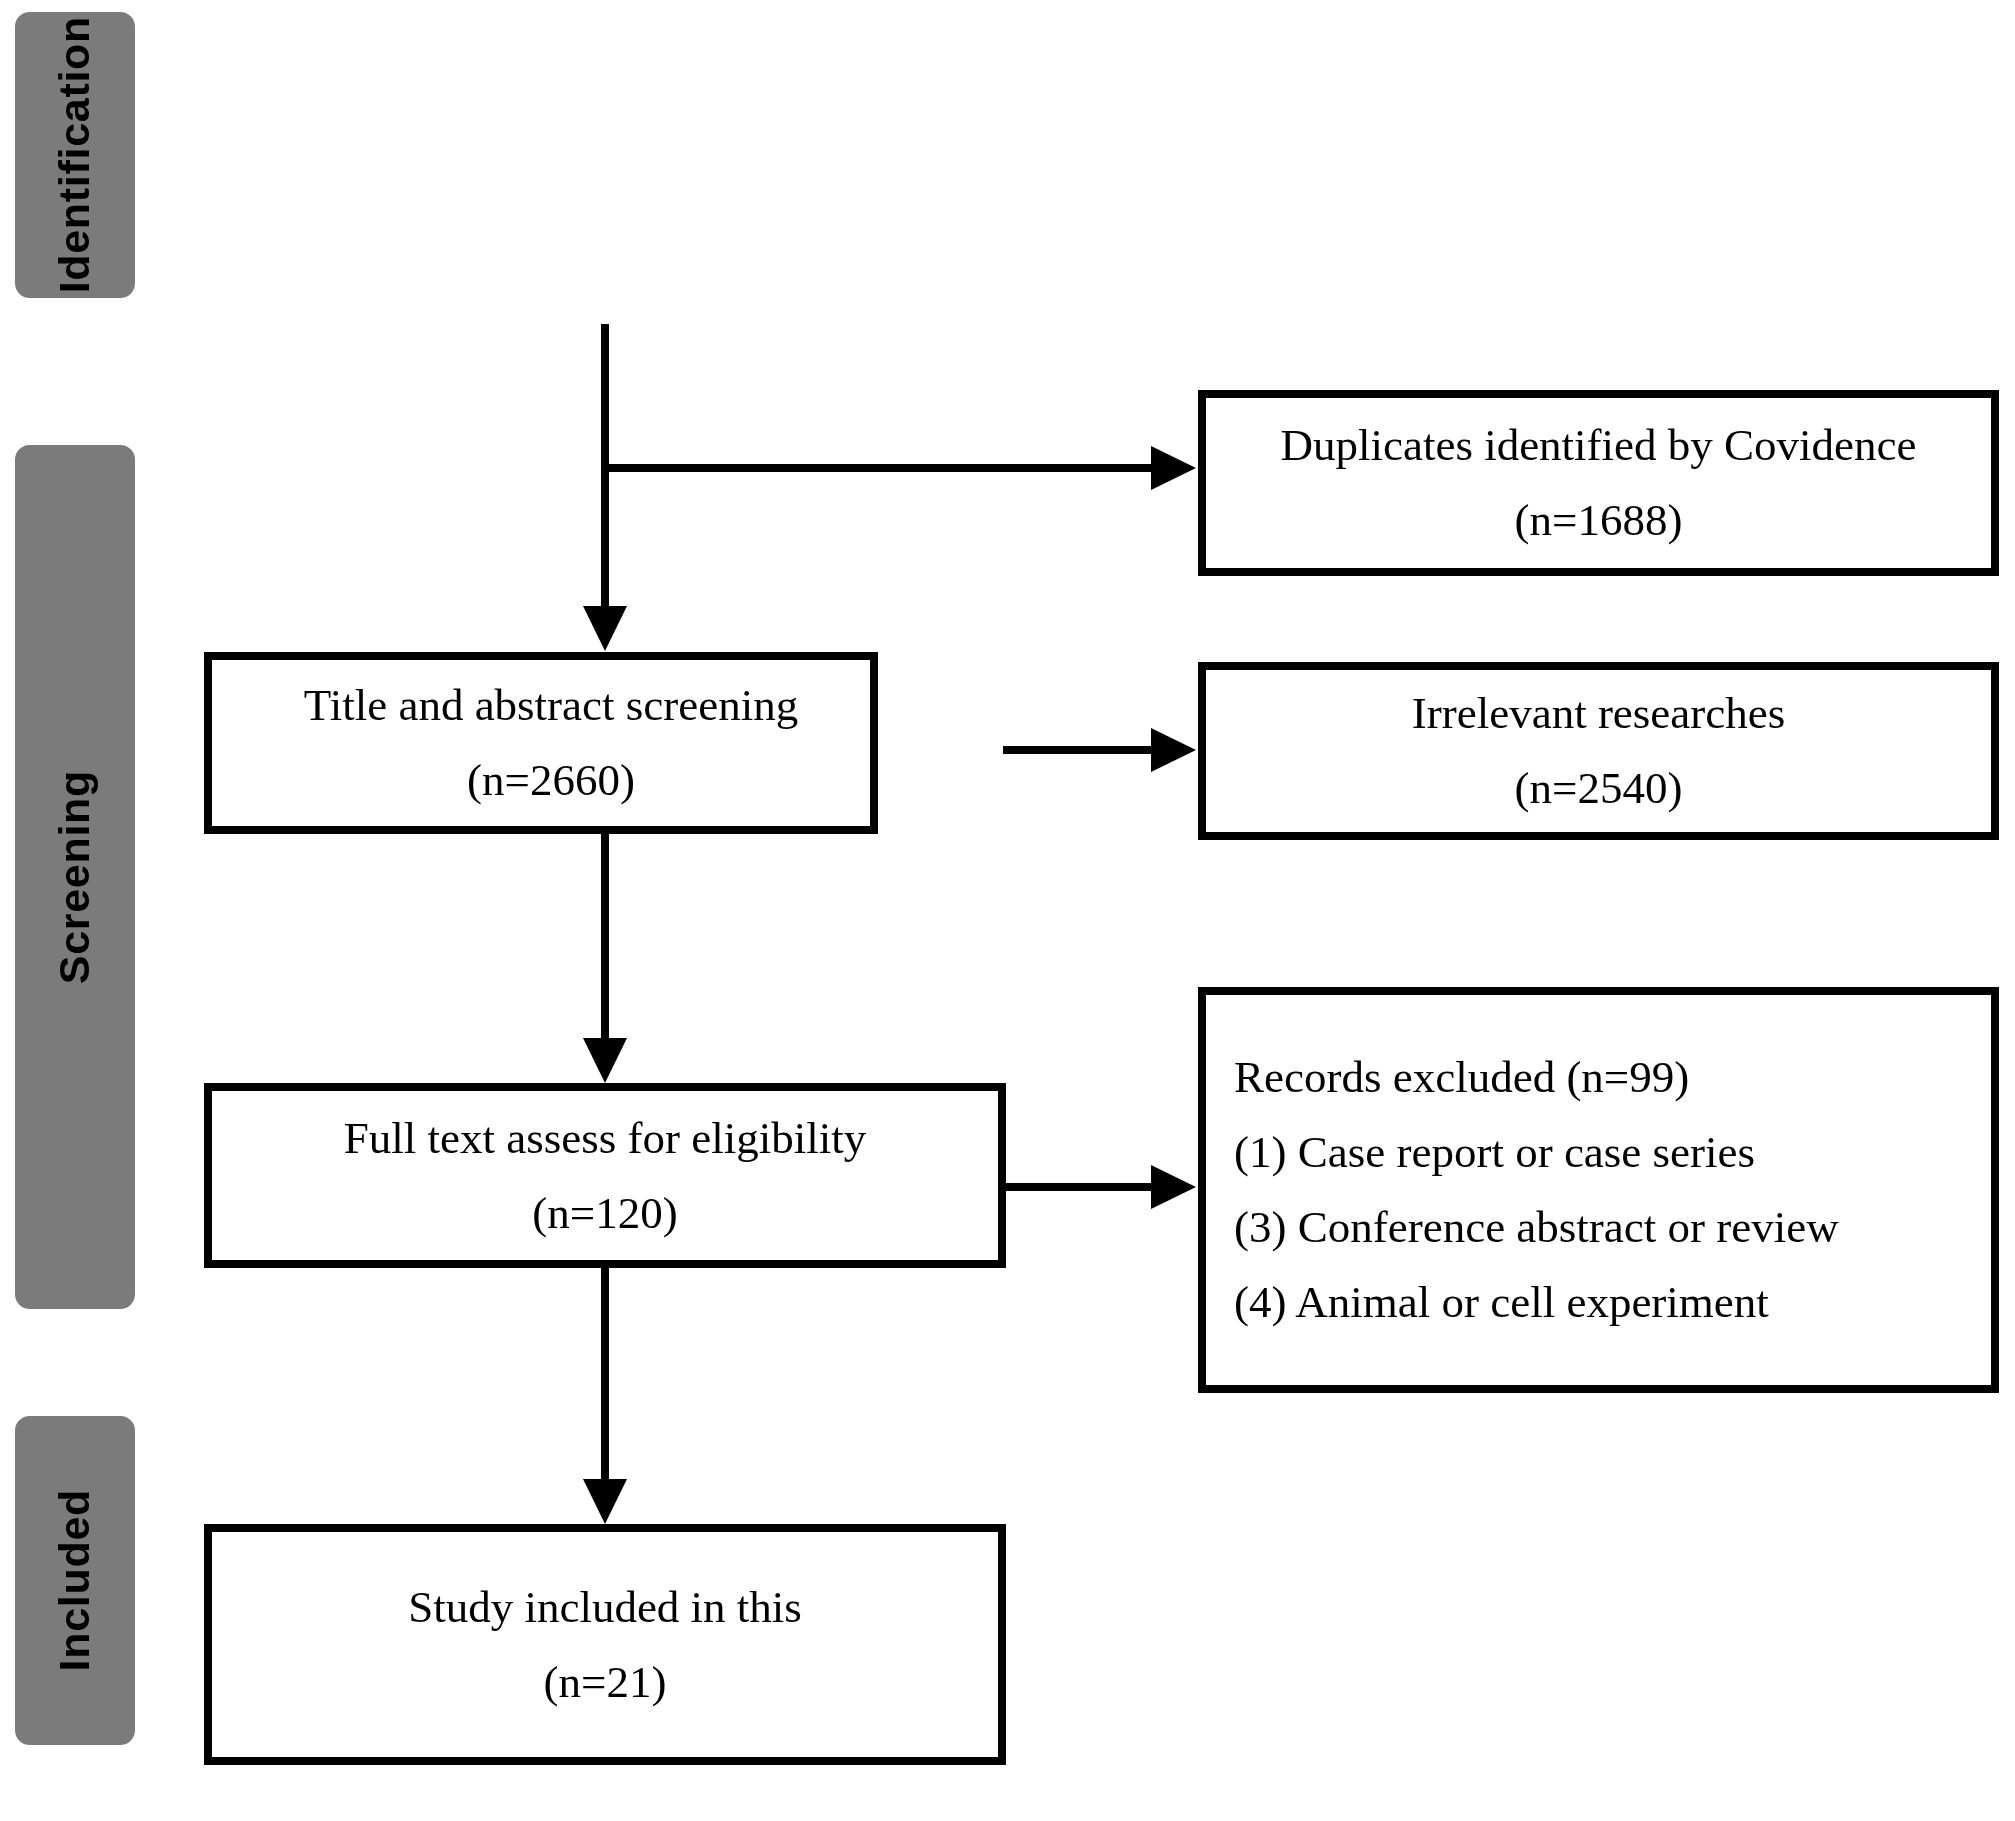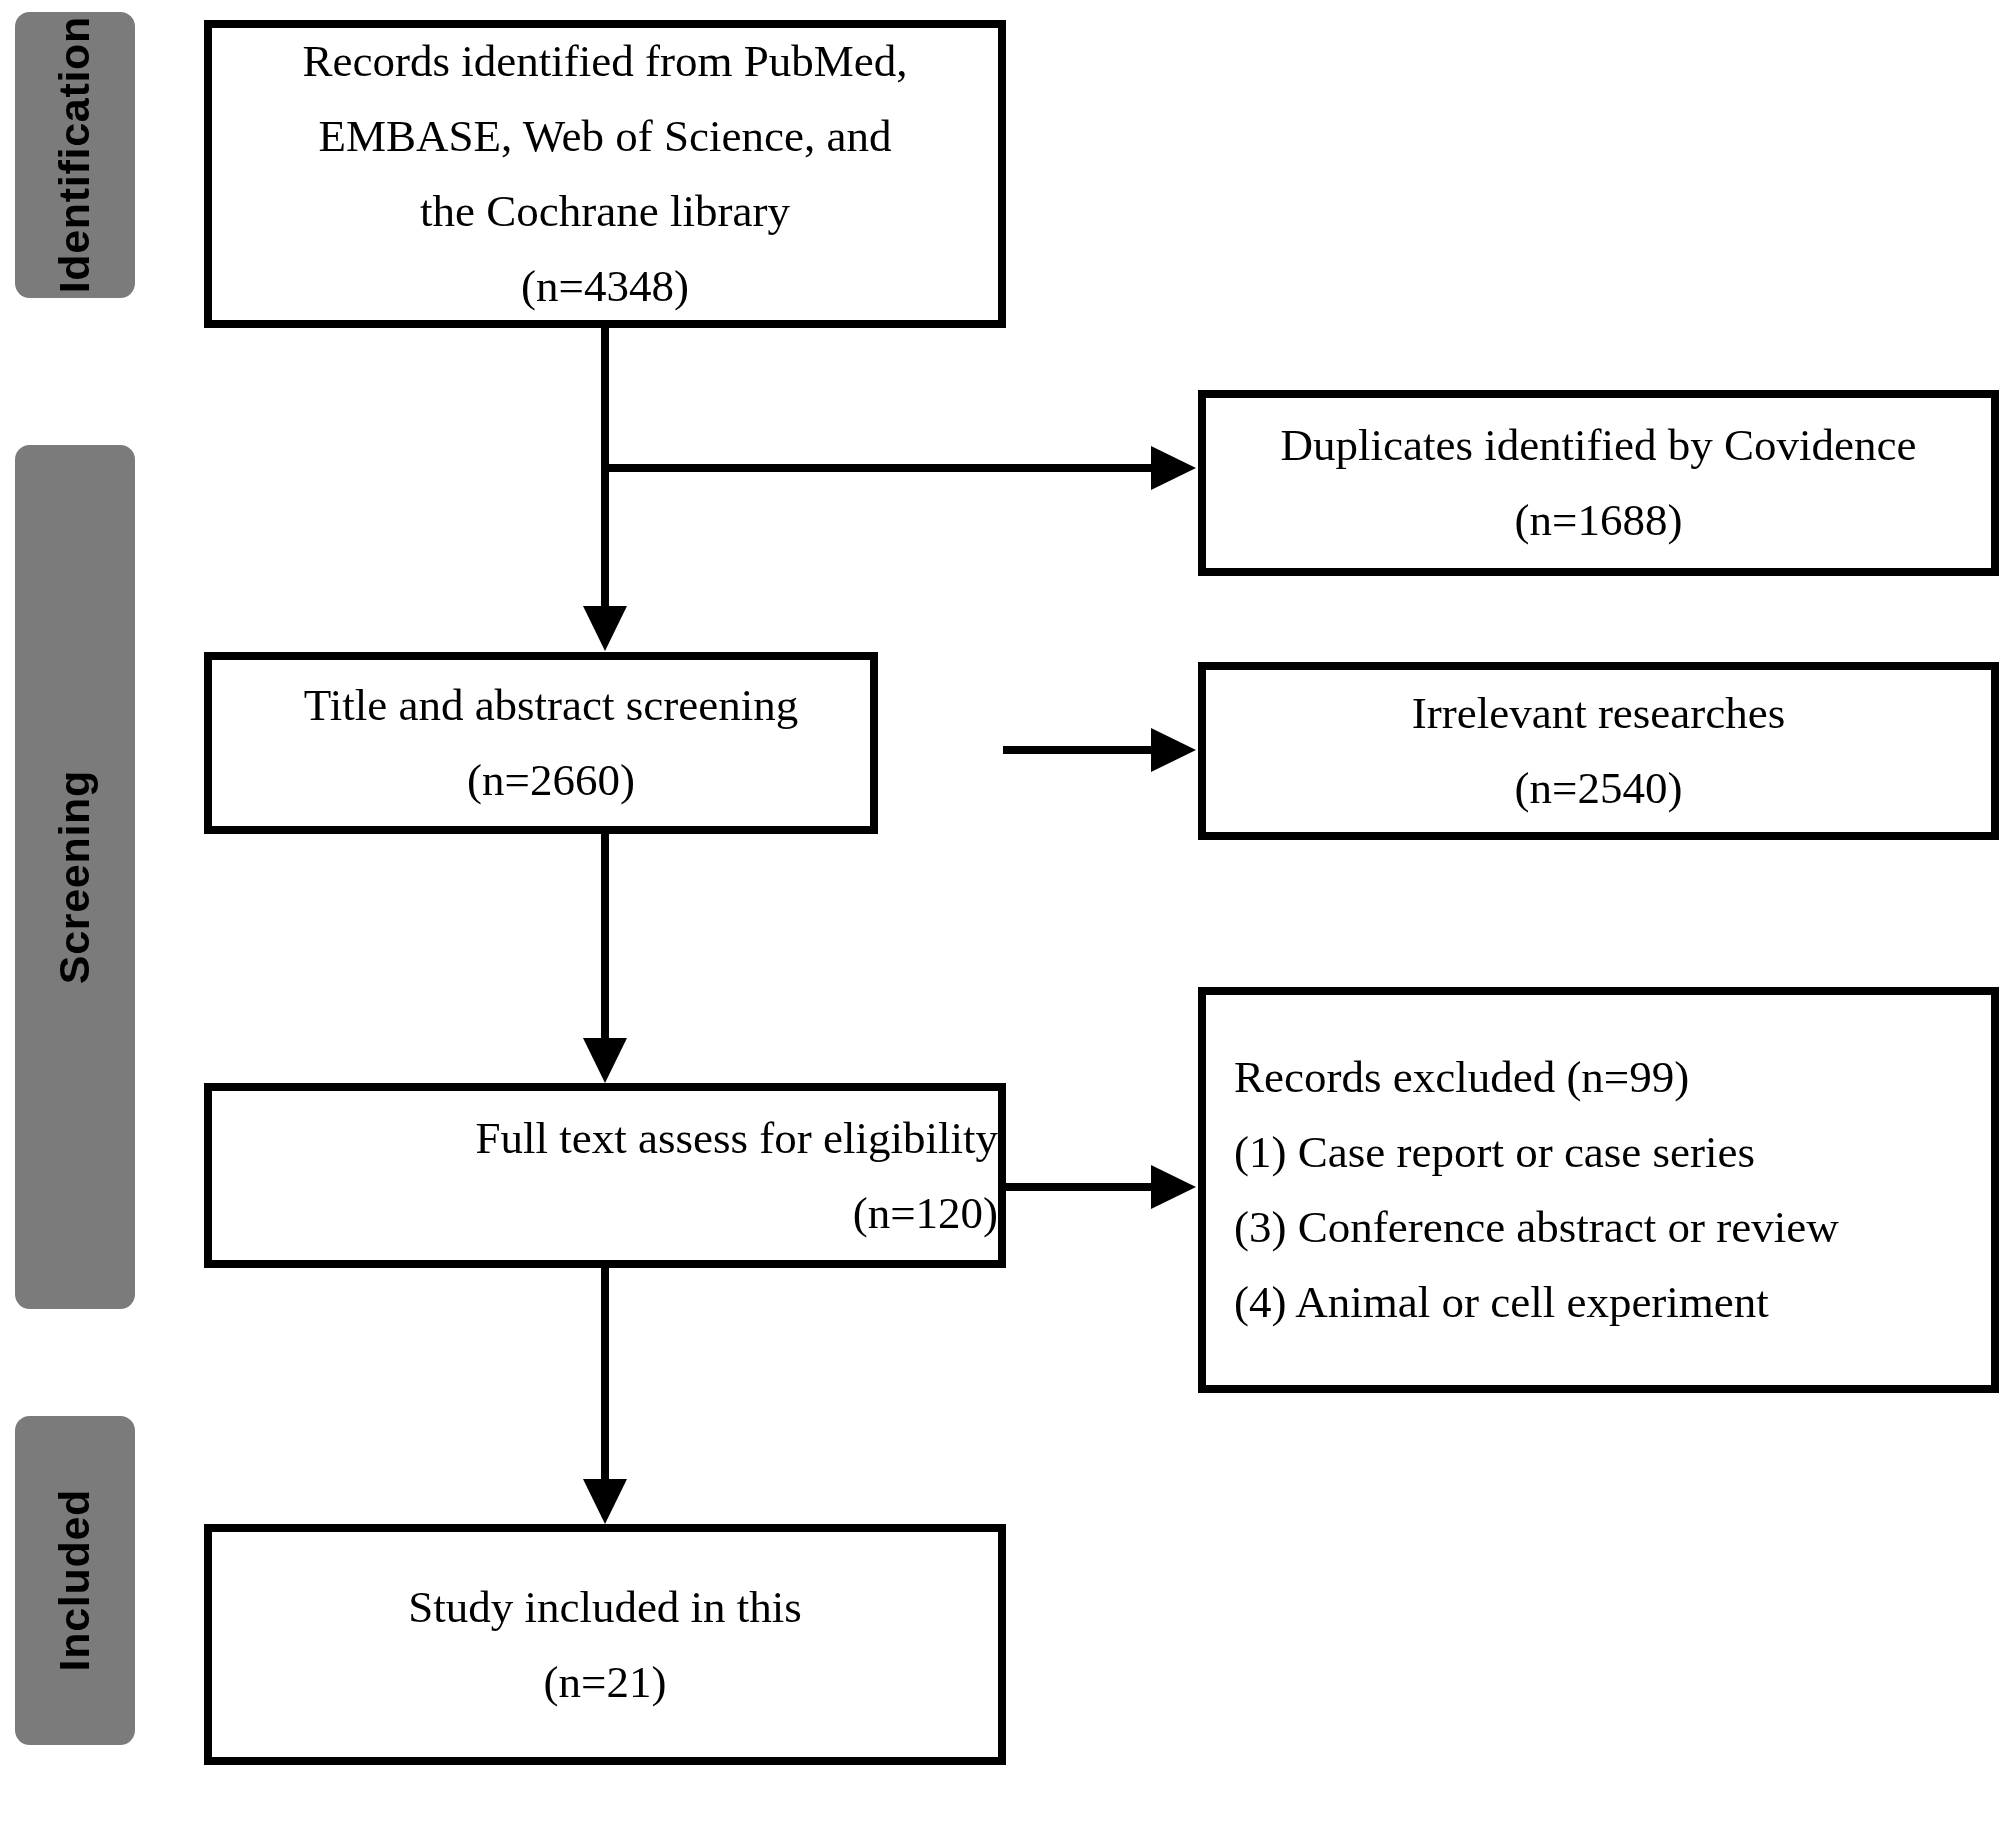--- a/index.html
+++ b/index.html
@@ -78,33 +78,27 @@
   <div class="stage" style="left:14.7px;top:12px;width:120px;height:286px;">
     <span class="stage-label">Identification</span>
   </div>
   <div class="stage" style="left:14.7px;top:445px;width:120px;height:864px;">
     <span class="stage-label">Screening</span>
   </div>
   <div class="stage" style="left:14.7px;top:1416px;width:120px;height:329px;">
     <span class="stage-label">Included</span>
   </div>
 
-  <div class="box" style="left:204px;top:20px;width:802px;height:308px;">
-    <div class="line">Records identified from PubMed,</div>
-    <div class="line">EMBASE, Web of Science, and</div>
-    <div class="line">the Cochrane library</div>
-    <div class="line">(n=4348)</div>
-  </div>
 
   <div class="box" style="left:204px;top:652px;width:674px;height:182px;padding-left:20px;">
     <div class="line">Title and abstract screening</div>
     <div class="line">(n=2660)</div>
   </div>
 
-  <div class="box" style="left:204px;top:1083px;width:802px;height:185px;align-items:flex-end;">
+  <div class="box" style="left:204px;top:1083px;width:802px;height:185px;">
     <div class="line">Full text assess for eligibility</div>
     <div class="line">(n=120)</div>
   </div>
 
   <div class="box" style="left:204px;top:1524px;width:802px;height:241px;">
     <div class="line">Study included in this</div>
     <div class="line">(n=21)</div>
   </div>
 
   <div class="box" style="left:1198px;top:390px;width:801px;height:186px;">

